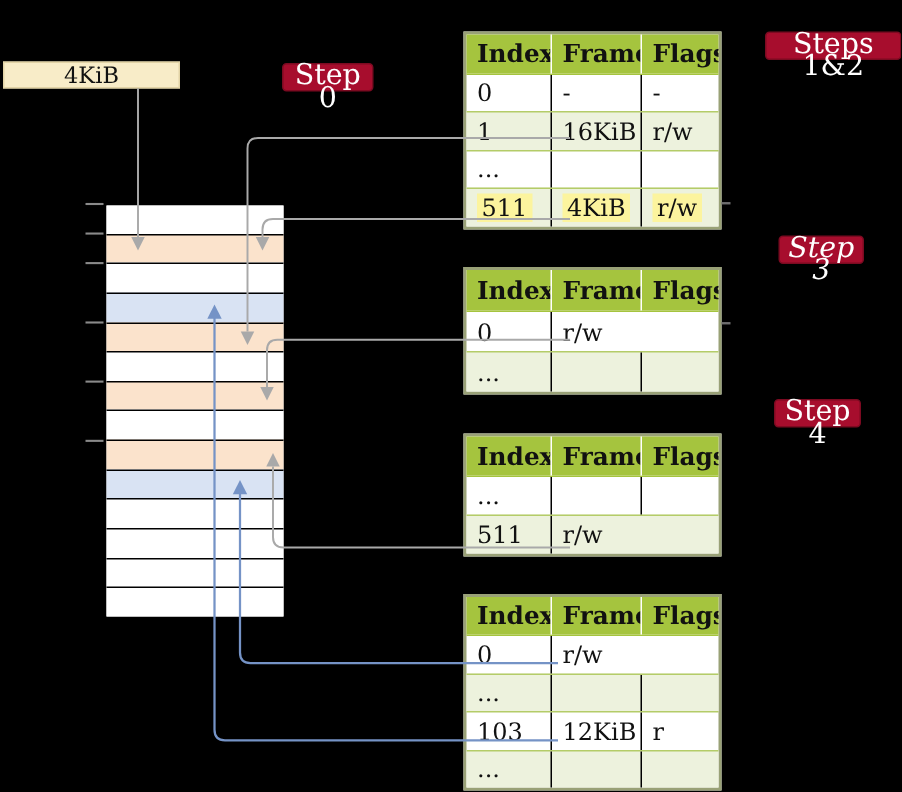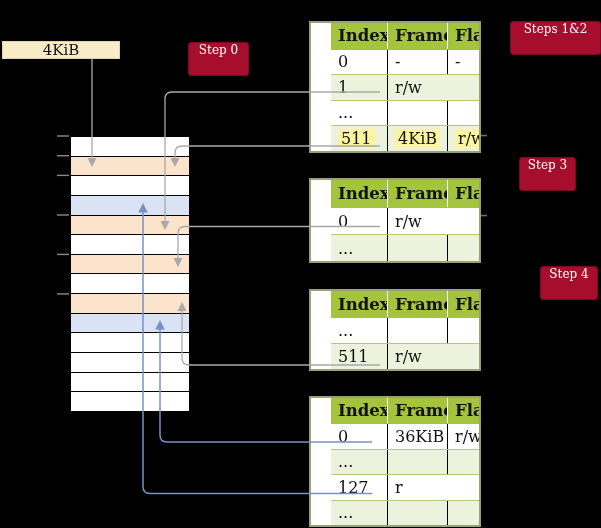--- a/index.html
+++ b/index.html
@@ -10,47 +10,47 @@
   
   .frame-box{
     position:absolute;left:2px;top:41px;width:118px;height:18px;
     background:var(--frame-box-cream,#f8ecc8);border:1px solid #e2d3a6;
     box-sizing:border-box;color:#111;font-size:15px;line-height:16px;text-align:center;
   }
   
   .badge{
     position:absolute;background:var(--badge-red,#a70d2d);color:#fff;
     border-radius:3px;border:1px solid #7c0a21;box-sizing:border-box;
-    font-size:12px;line-height:14.5px;text-align:center;height:34px;
+    font-size:19px;line-height:14.5px;text-align:center;height:19px;
   }
   #badge-step0{left:188px;top:42px;width:61px;}
   #badge-steps12{left:510px;top:21px;width:91px;}
-  #badge-step3{left:519px;top:157px;width:57px;}
-  #badge-step4{left:516px;top:266px;width:58px;margin-left:24px;}
+  #badge-step3{left:519px;top:157px;width:57px;font-style:italic;}
+  #badge-step4{left:516px;top:266px;width:58px;}
   
   .memcol{
     position:absolute;left:70px;top:136px;width:120px;height:276px;
     border:1px solid #000;box-sizing:border-box;background:#fff;
     display:flex;flex-direction:column;
   }
   .mrow{flex:1;}
   .mrow + .mrow{border-top:1px solid #000;}
   .mrow.white{background:#ffffff;}
   .mrow.peach{background:var(--cell-peach,#fbe3cc);}
   .mrow.blue{background:var(--cell-blue,#d9e3f3);}
   
   .ptable{
     position:absolute;left:309px;width:172px;background:#fff;
     border:2px solid #99a176;box-sizing:border-box;
   }
   #t1{top:21px;--rh:25.5px;}
   #t2{top:178px;--rh:27px;}
   #t3{top:289px;--rh:26px;}
   #t4{top:396px;--rh:25.4px;}
-  .trow{display:flex;height:var(--rh);box-sizing:border-box;margin-left:20px;}
+  .trow{display:flex;height:var(--rh);box-sizing:border-box;}
   .trow.head{background:var(--header-green,#a5c43e);color:#fff;font-weight:bold;}
   .trow.head .cell{font-size:16.5px;}
   .trow:not(.head) + .trow{border-top:1.5px solid #b4cc68;}
   .trow.head + .trow{border-top:1.5px solid #a5c43e;}
   .trow.shaded{background:var(--row-shade-green,#edf2dd);}
   .cell{
     display:flex;align-items:center;box-sizing:border-box;
     padding-left:7px;font-size:16px;color:#111;overflow:hidden;white-space:nowrap;
   }
   .cell.c0{width:56px;}
@@ -113,20 +113,21 @@
         <div class="cell c1">Frame</div>
         <div class="cell c2">Flags</div>
       </div>
       <div class="trow">
         <div class="cell c0">0</div>
         <div class="cell c1">-</div>
         <div class="cell c2">-</div>
       </div>
       <div class="trow shaded">
         <div class="cell c0">1</div>
+        <div class="cell c1">16KiB</div>
         <div class="cell c2">r/w</div>
       </div>
       <div class="trow">
         <div class="cell c0">...</div>
         <div class="cell c1"></div>
         <div class="cell c2"></div>
       </div>
       <div class="trow shaded">
         <div class="cell c0">
           <div class="hl">511</div>
@@ -172,30 +173,30 @@
       </div>
     </div>
   <div class="ptable" id="t4">
       <div class="trow head">
         <div class="cell c0">Index</div>
         <div class="cell c1">Frame</div>
         <div class="cell c2">Flags</div>
       </div>
       <div class="trow">
         <div class="cell c0">0</div>
-        <div class="cell c1">36KiB</div>
-        <div class="cell c2">r/w</div>
-      </div>
-      <div class="trow shaded">
-        <div class="cell c0">...</div>
-        <div class="cell c1"></div>
-        <div class="cell c2"></div>
-      </div>
-      <div class="trow">
-        <div class="cell c0">127</div>
+        <div class="cell c2">r/w</div>
+      </div>
+      <div class="trow shaded">
+        <div class="cell c0">...</div>
+        <div class="cell c1"></div>
+        <div class="cell c2"></div>
+      </div>
+      <div class="trow">
+        <div class="cell c0">103</div>
+        <div class="cell c1">12KiB</div>
         <div class="cell c2">r</div>
       </div>
       <div class="trow shaded">
         <div class="cell c0">...</div>
         <div class="cell c1"></div>
         <div class="cell c2"></div>
       </div>
     </div>
 
   <svg class="wires" width="601" height="528" viewBox="0 0 601 528">

